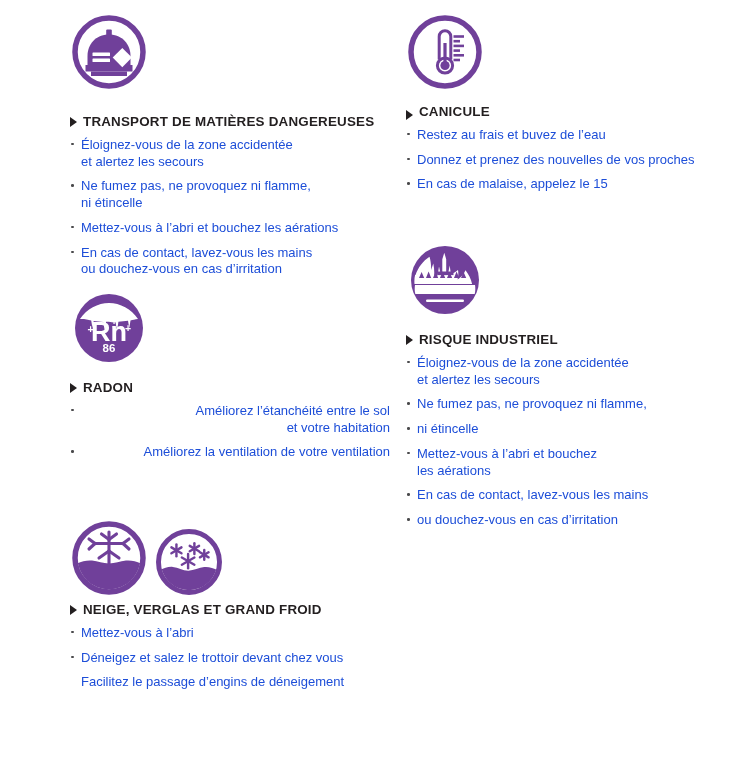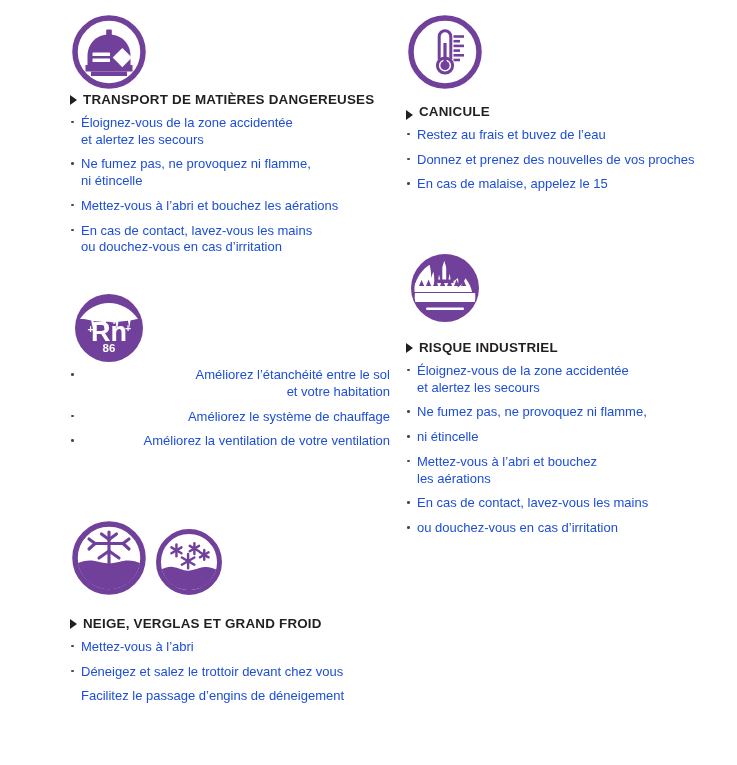--- a/index.html
+++ b/index.html
@@ -90,33 +90,33 @@
     border-radius: 50%;
     background: #4a4a4c;
   }
   ul.tips li .txt {
     display: block;
     white-space: pre-line;
   }
 
   
   #sec-0 { left: 70px;  top: 13px; width: 330px; }
-  #sec-0 .section-heading { margin-top: 2px; }
+  #sec-0 .section-heading { margin-top: 24px; }
 
   #sec-1 { left: 406px; top: 13px; width: 330px; }
   #sec-1 .section-heading { margin-top: 14px; align-items: flex-end; }
 
   #sec-2 { left: 70px;  top: 289px; width: 320px; text-align: right; }
   #sec-2 .section-heading { margin-top: 14px; }
 
-  #sec-3 { left: 406px; top: 249px; width: 330px; }
+  #sec-3 { left: 406px; top: 241px; width: 330px; }
   #sec-3 .section-heading { margin-top: 14px; }
 
   #sec-4 { left: 70px;  top: 519px; width: 330px; }
-  #sec-4 .section-heading { margin-top: 20px; }
+  #sec-4 .section-heading { margin-top: 6px; }
 </style>
 </head>
 <body>
 
 <div class="page">
 
   <div class="block" id="sec-0">
     <div class="icon-row">
       <svg class="icon" width="78" height="78" viewBox="0 0 78 78">
         <circle cx="39" cy="39" r="34" fill="none" stroke="#70409a" stroke-width="5.5"></circle>
@@ -215,30 +215,30 @@
           <g font-family="'Liberation Sans', sans-serif" font-size="10.5" font-weight="bold" text-anchor="middle">
             <text x="31.5" y="26">+</text>
             <text x="44" y="36">+</text>
             <text x="20.5" y="44">+</text>
             <text x="58" y="43">+</text>
           </g>
         </g>
       </svg>
     </div>
 
+    <div class="section-heading">
+      <span class="tri"></span>
+      <span class="heading-text">RADON</span>
+    </div>
 
     <ul class="tips">
       <li>
           <span class="dot"></span>
           <span class="txt">Améliorez l’étanchéité entre le sol
 et votre habitation</span>
-        </li>
-      <li>
-          <span class="dot"></span>
-          <span class="txt">Améliorez le système de chauffage</span>
         </li>
       <li>
           <span class="dot"></span>
           <span class="txt">Améliorez la ventilation de votre ventilation</span>
         </li>
     </ul>
   </div>
 
   <div class="block" id="sec-3">
     <div class="icon-row">

